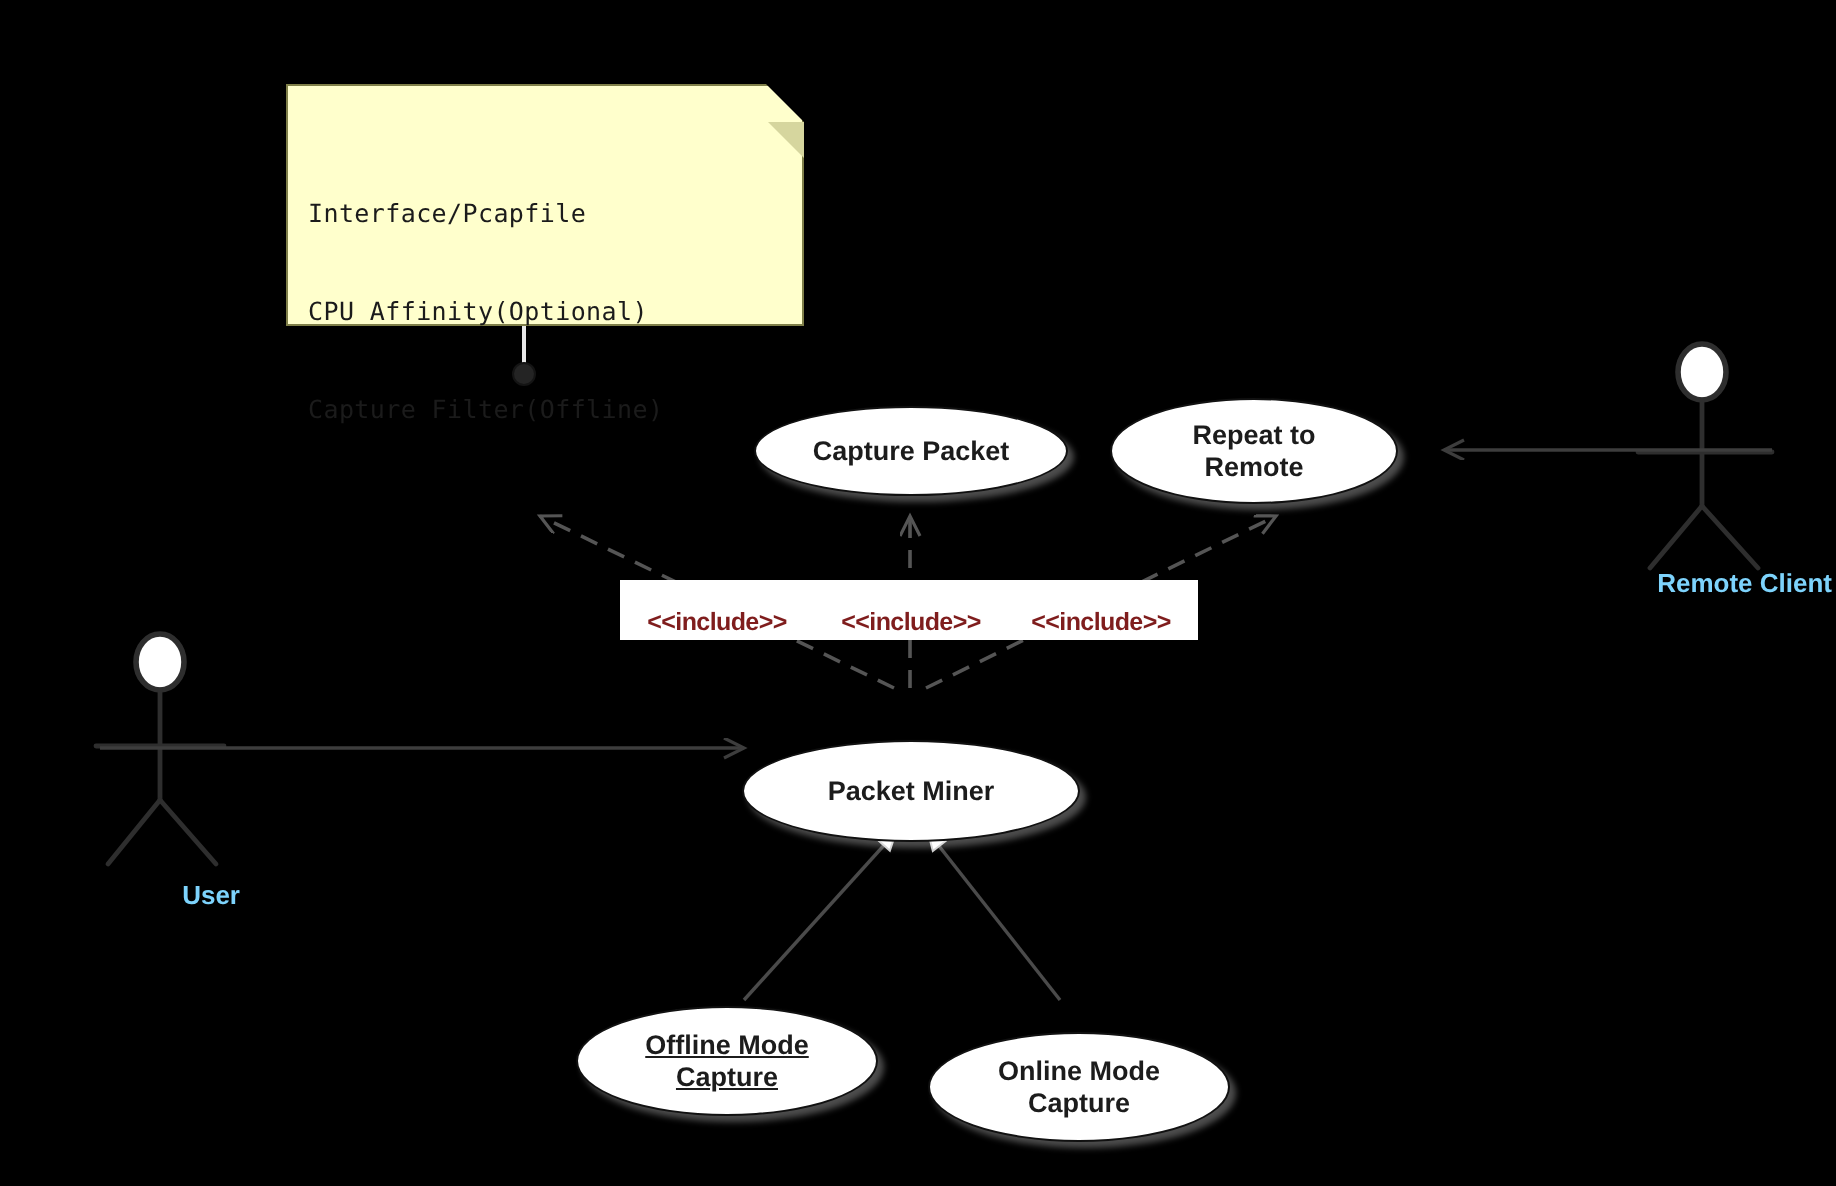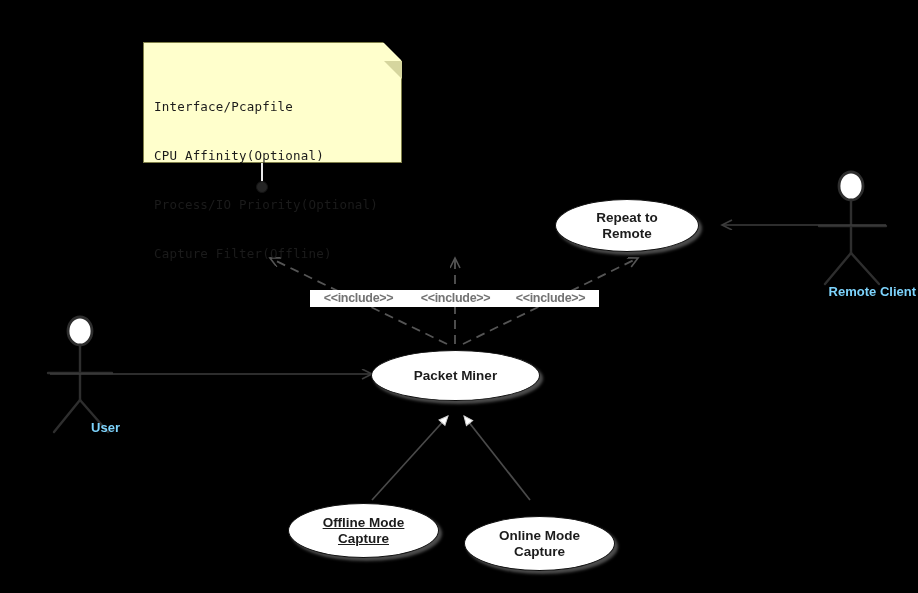--- a/index.html
+++ b/index.html
@@ -83,25 +83,25 @@
     font-size: 13px;
     font-weight: bold;
     text-align: right;
     white-space: nowrap;
   }
 
   
   .include-label {
     position: absolute;
     background: #ffffff;
-    color: #737373;
+    color: #7f1d1d;
     font-size: 12.5px;
     font-weight: bold;
     line-height: 15px;
-    padding: 1px 0 1px 0;
+    padding: 14px 0 1px 0;
     text-align: center;
     white-space: nowrap;
     letter-spacing: -0.3px;
   }
 </style>
 </head>
 <body>
 
 <div id="canvas">
 
@@ -153,40 +153,40 @@
 
     <line x1="530" y1="500" x2="464" y2="416" stroke="#4a4a4a" stroke-width="1.7" marker-end="url(#hollowTriangle)"></line>
   </svg>
 
   <div class="note" style="left:143px; top:42px; width:259px; height:121px;">
     <div class="note-fold">
       <div class="note-fold-inner"></div>
     </div>
     <span class="note-line">Interface/Pcapfile</span>
     <span class="note-line">CPU Affinity(Optional)</span>
-    <span class="note-line">Process/IO Priority(Optional)</span>
     <span class="note-line">Capture Filter(Offline)</span>
   </div>
 
 
+  <div class="ellipse" style="left:377px; top:203px; width:157px; height:45px;">Capture Packet</div>
 
   <div class="ellipse" style="left:555px; top:199px; width:144px; height:53px; white-space:pre-line;">Repeat to
 Remote</div>
 
-  <div class="ellipse" style="left:371px; top:350px; width:169px; height:51px;">Packet Miner</div>
+  <div class="ellipse" style="left:371px; top:370px; width:169px; height:51px;">Packet Miner</div>
 
   <div class="ellipse" style="left:288px; top:503px; width:151px; height:55px; white-space:pre-line;text-decoration:underline;">Offline Mode
 Capture</div>
 
   <div class="ellipse" style="left:464px; top:516px; width:151px; height:55px; white-space:pre-line;">Online Mode
 Capture</div>
 
   <div class="include-label" style="left:310px; top:290px; width:97px;">&lt;&lt;include&gt;&gt;</div>
 
   <div class="include-label" style="left:407px; top:290px; width:97px;">&lt;&lt;include&gt;&gt;</div>
 
   <div class="include-label" style="left:502px; top:290px; width:97px;">&lt;&lt;include&gt;&gt;</div>
 
-  <div class="actor-label" style="left:40px; top:420px; width:80px;">User</div>
+  <div class="actor-label" style="left:40px; top:440px; width:80px;">User</div>
 
   <div class="actor-label" style="left:786px; top:284px; width:130px;">Remote Client</div>
 
 </div>
 
 </body></html>

